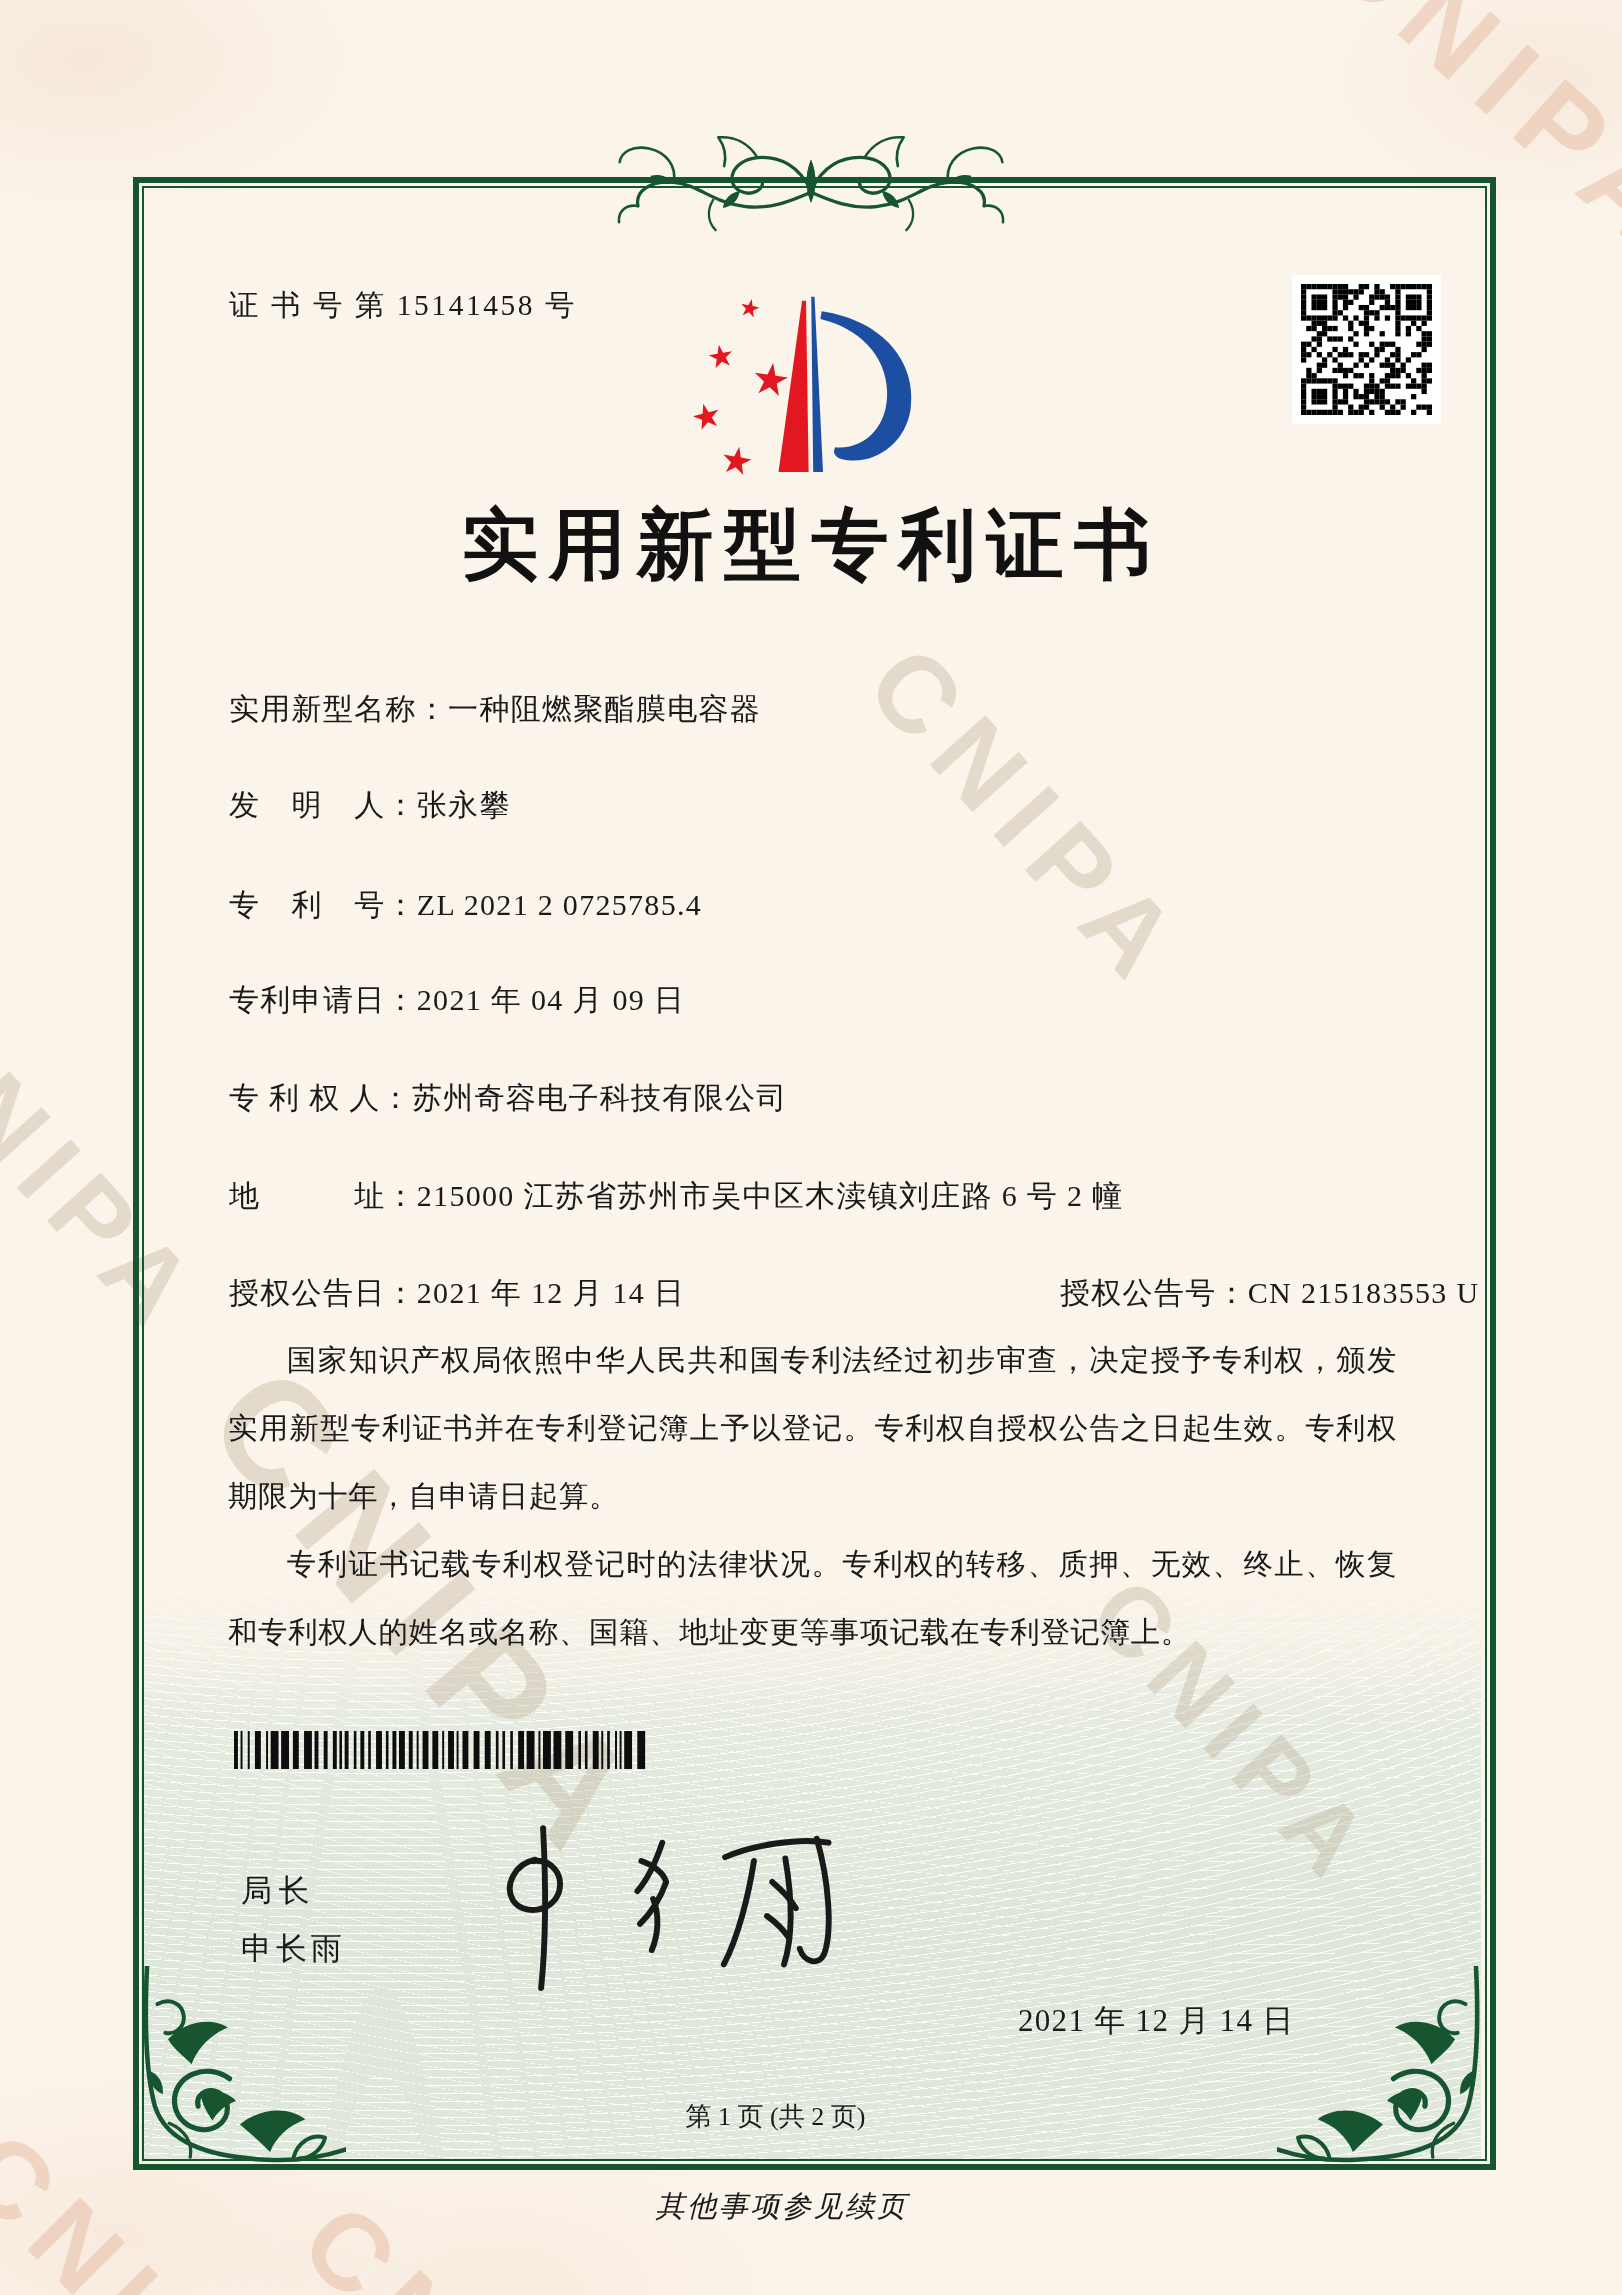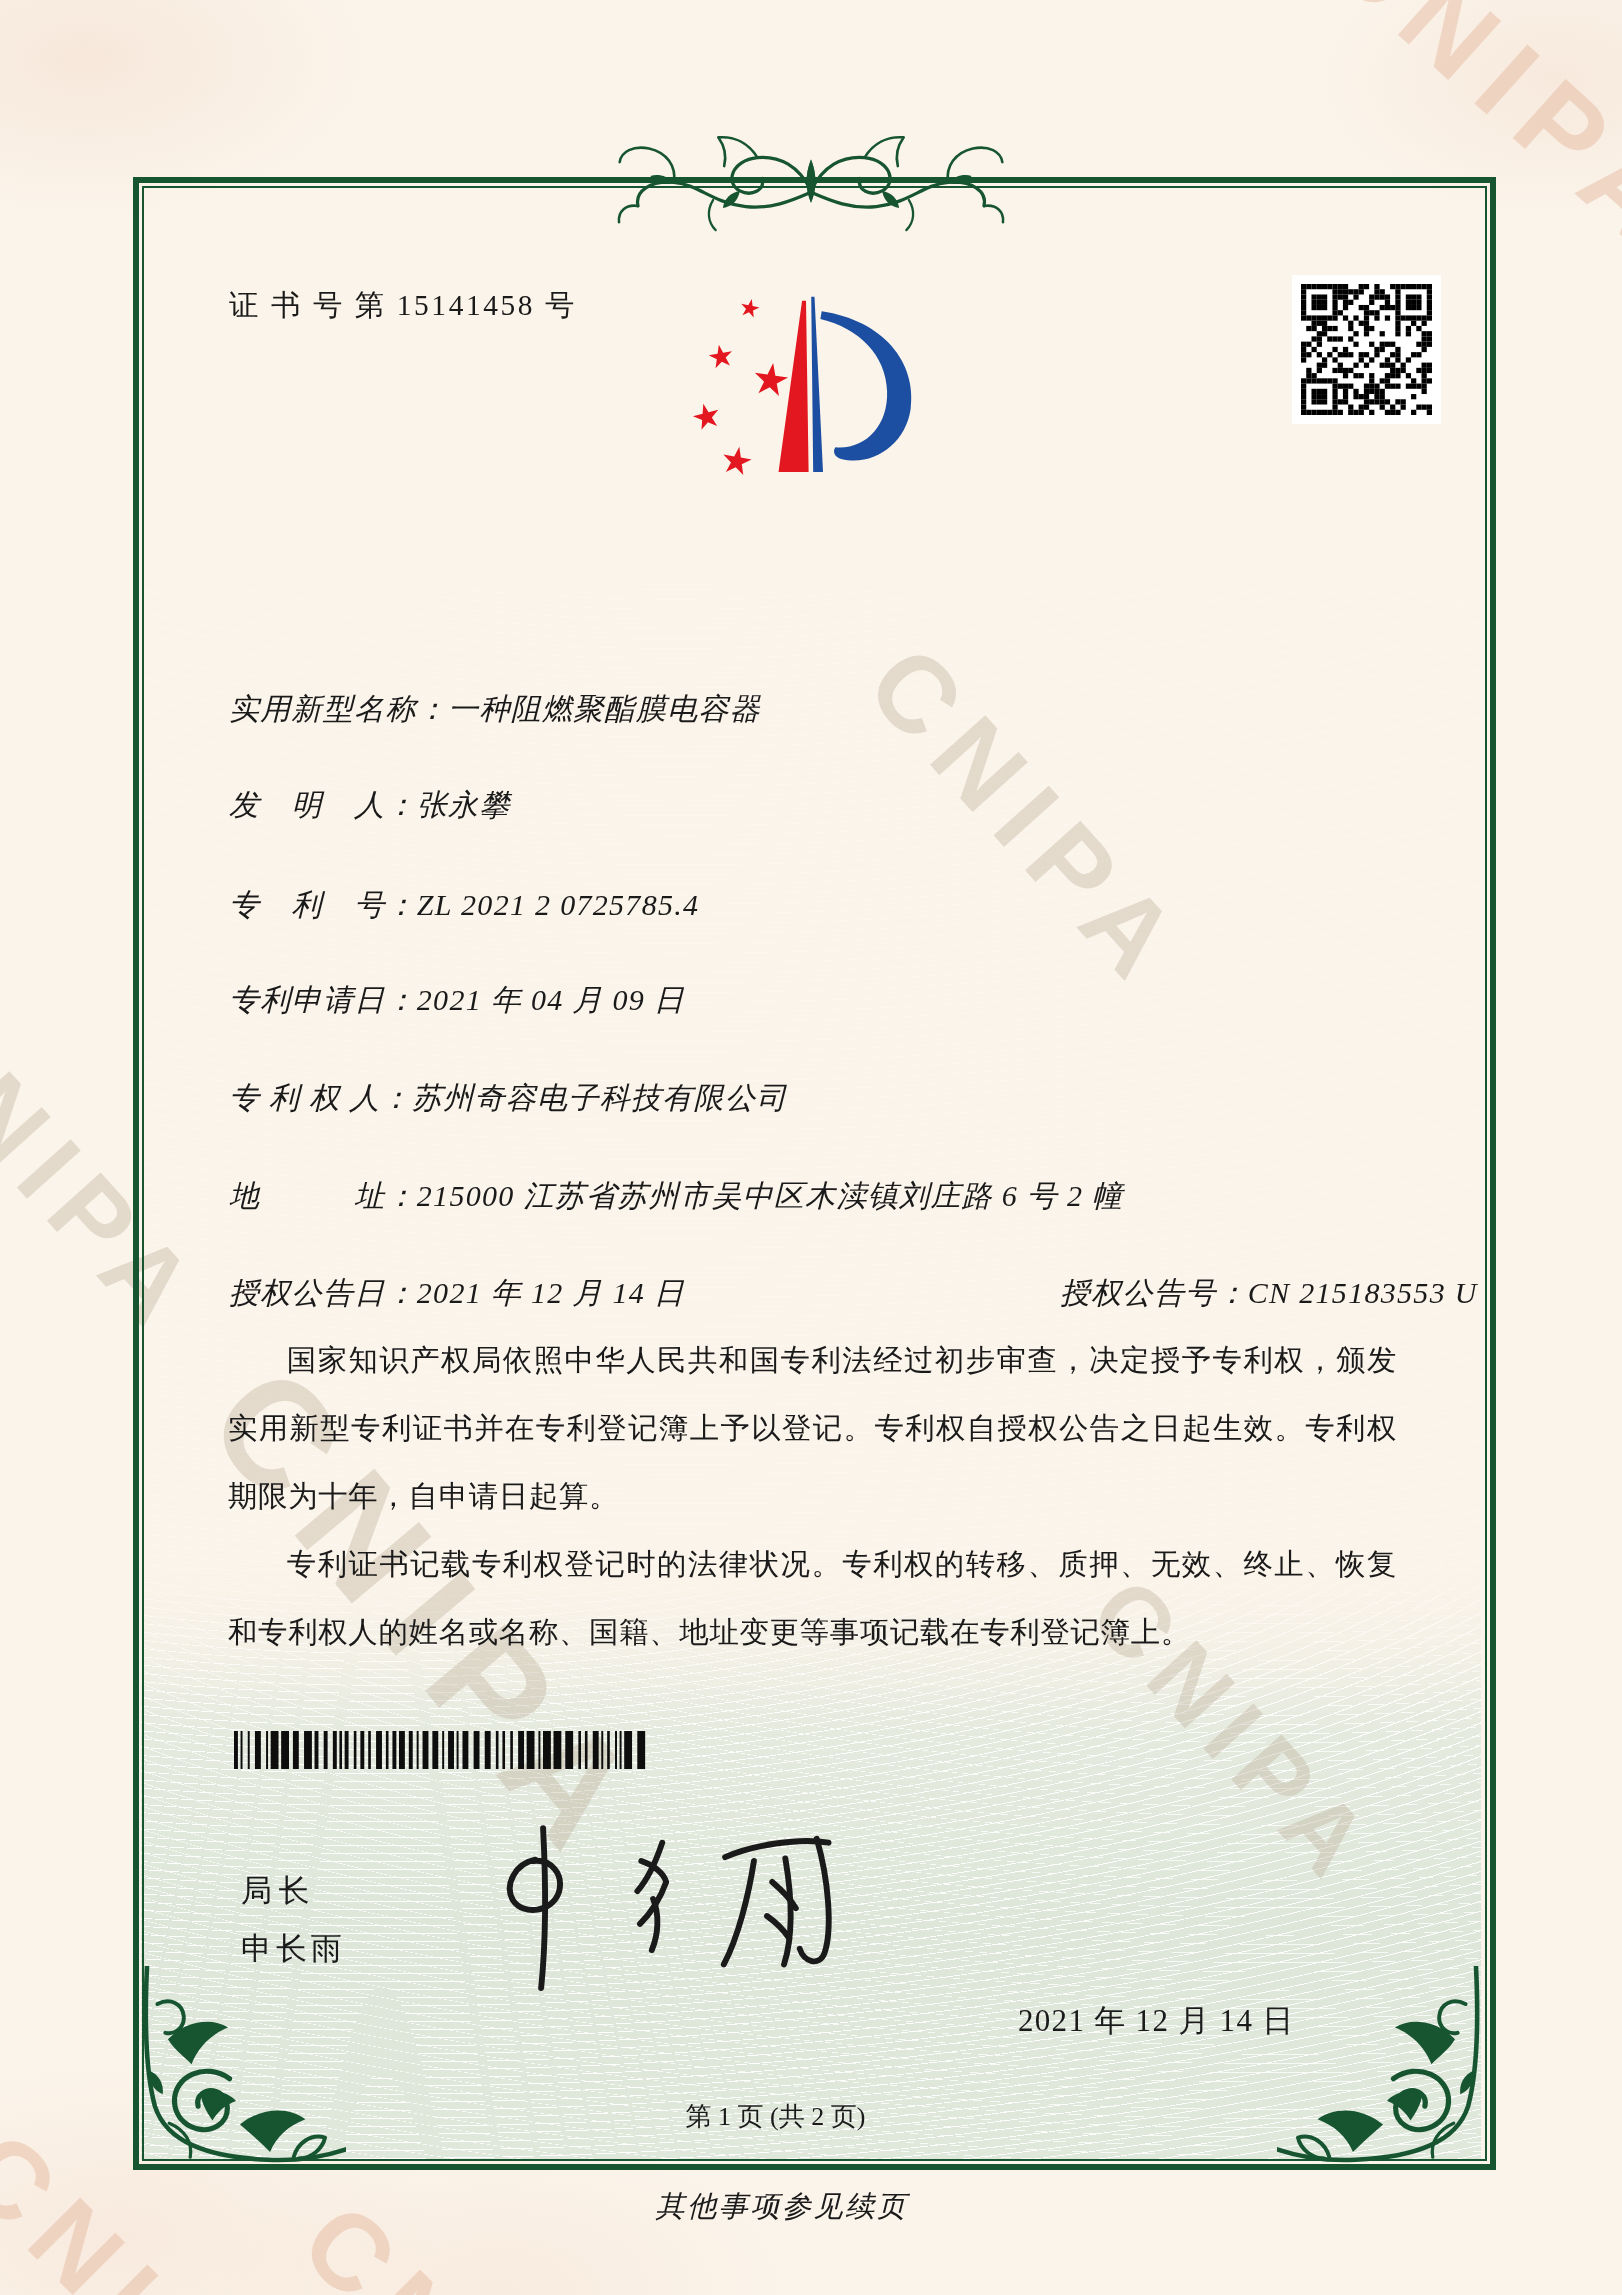--- a/index.html
+++ b/index.html
@@ -50,21 +50,21 @@
   .orn-bl{left:130px;  top:1966px; width:216px; height:203px;}
   .orn-br{left:1277px; top:1966px; width:216px; height:203px;}
   
   .content{position:absolute; inset:0; z-index:5;}
   .cert-no{position:absolute; left:229px; top:286px; font-size:29.4px; letter-spacing:2.6px;}
   .logo{position:absolute; left:687px; top:281px; width:255px; height:216px;}
   .qr{position:absolute; left:1292px; top:275px; width:149px; height:149px; background:#fff;
       display:flex; align-items:center; justify-content:center;}
   .title{position:absolute; left:0; top:494px; width:1623px; text-align:center;
          font-size:77px; font-weight:bold; letter-spacing:10.5px; color:#111;}
-  .row{position:absolute; left:229px; font-size:30px; letter-spacing:1.3px; white-space:nowrap;font-style:italic;}
+  .row{position:absolute; left:229px; font-size:30px; letter-spacing:1.3px; white-space:nowrap;}
   .row .lab{display:inline-block;}
   .grant-no{position:absolute; left:831px; top:0;}
   .paras{position:absolute; left:228px; top:1326px; width:1169px; font-size:29.4px;
          line-height:68px; text-align:justify; letter-spacing:0.7px;}
   .paras p{margin:0; text-indent:2em;}
   .barcode{position:absolute; left:234px; top:1731px; width:419px; height:38px;}
   .issuer-title{position:absolute; left:241px; top:1870px; font-size:31px; letter-spacing:6.5px;}
   .issuer-name{position:absolute; left:241px; top:1928px; font-size:31px; letter-spacing:3.9px;}
   .signature{position:absolute; left:458px; top:1819px; width:419px; height:177px;}
   .issue-date{position:absolute; left:1018px; top:2000px; font-size:31px; letter-spacing:1.3px;}
@@ -457,20 +457,21 @@
           <rect x="88" y="192" width="8" height="8" fill="#000"></rect>
           <rect x="104" y="192" width="8" height="8" fill="#000"></rect>
           <rect x="128" y="192" width="8" height="8" fill="#000"></rect>
           <rect x="136" y="192" width="8" height="8" fill="#000"></rect>
           <rect x="144" y="192" width="8" height="8" fill="#000"></rect>
           <rect x="168" y="192" width="8" height="8" fill="#000"></rect>
           <rect x="192" y="192" width="8" height="8" fill="#000"></rect>
         </svg>
       </div>
 
+    <div class="title">实用新型专利证书</div>
 
     <div class="row" style="top:689px"><span class="lab">实用新型名称：</span><span>一种阻燃聚酯膜电容器</span></div>
     <div class="row" style="top:785px"><span class="lab">发　明　人：</span><span>张永攀</span></div>
     <div class="row" style="top:885px"><span class="lab">专　利　号：</span><span>ZL 2021 2 0725785.4</span></div>
     <div class="row" style="top:980px"><span class="lab">专利申请日：</span><span>2021 年 04 月 09 日</span></div>
     <div class="row" style="top:1078px"><span class="lab">专 利 权 人：</span><span>苏州奇容电子科技有限公司</span></div>
     <div class="row" style="top:1176px"><span class="lab">地　　　址：</span><span>215000  江苏省苏州市吴中区木渎镇刘庄路 6 号 2 幢</span></div>
 
     <div class="row" style="top:1273px; width:1171px">
       <span>授权公告日：</span><span>2021 年 12 月 14 日</span>

